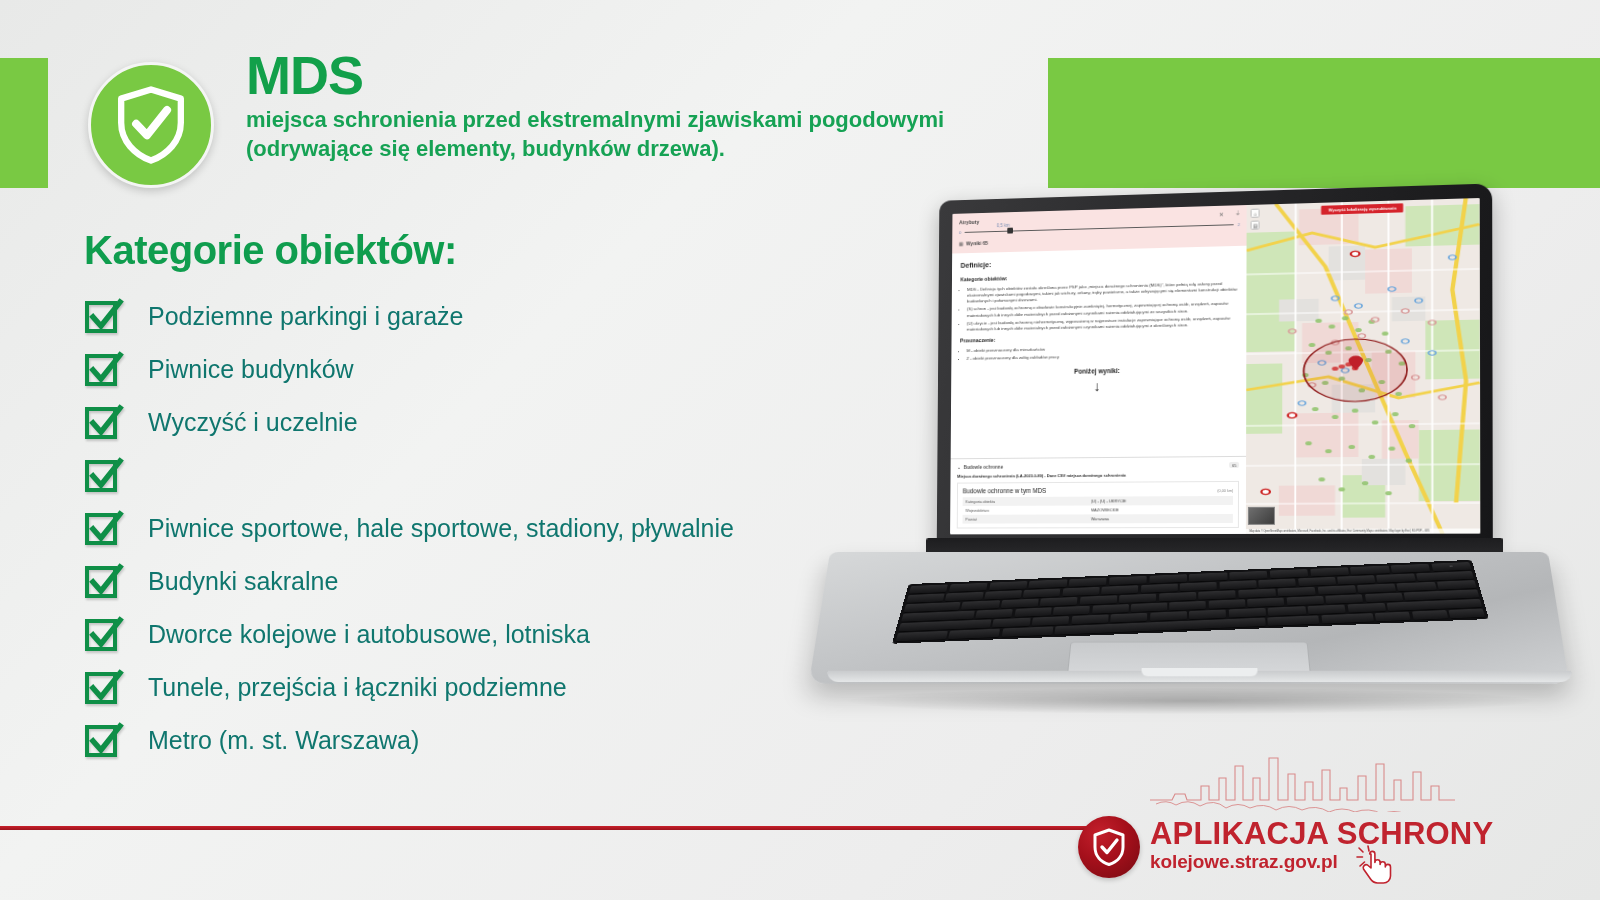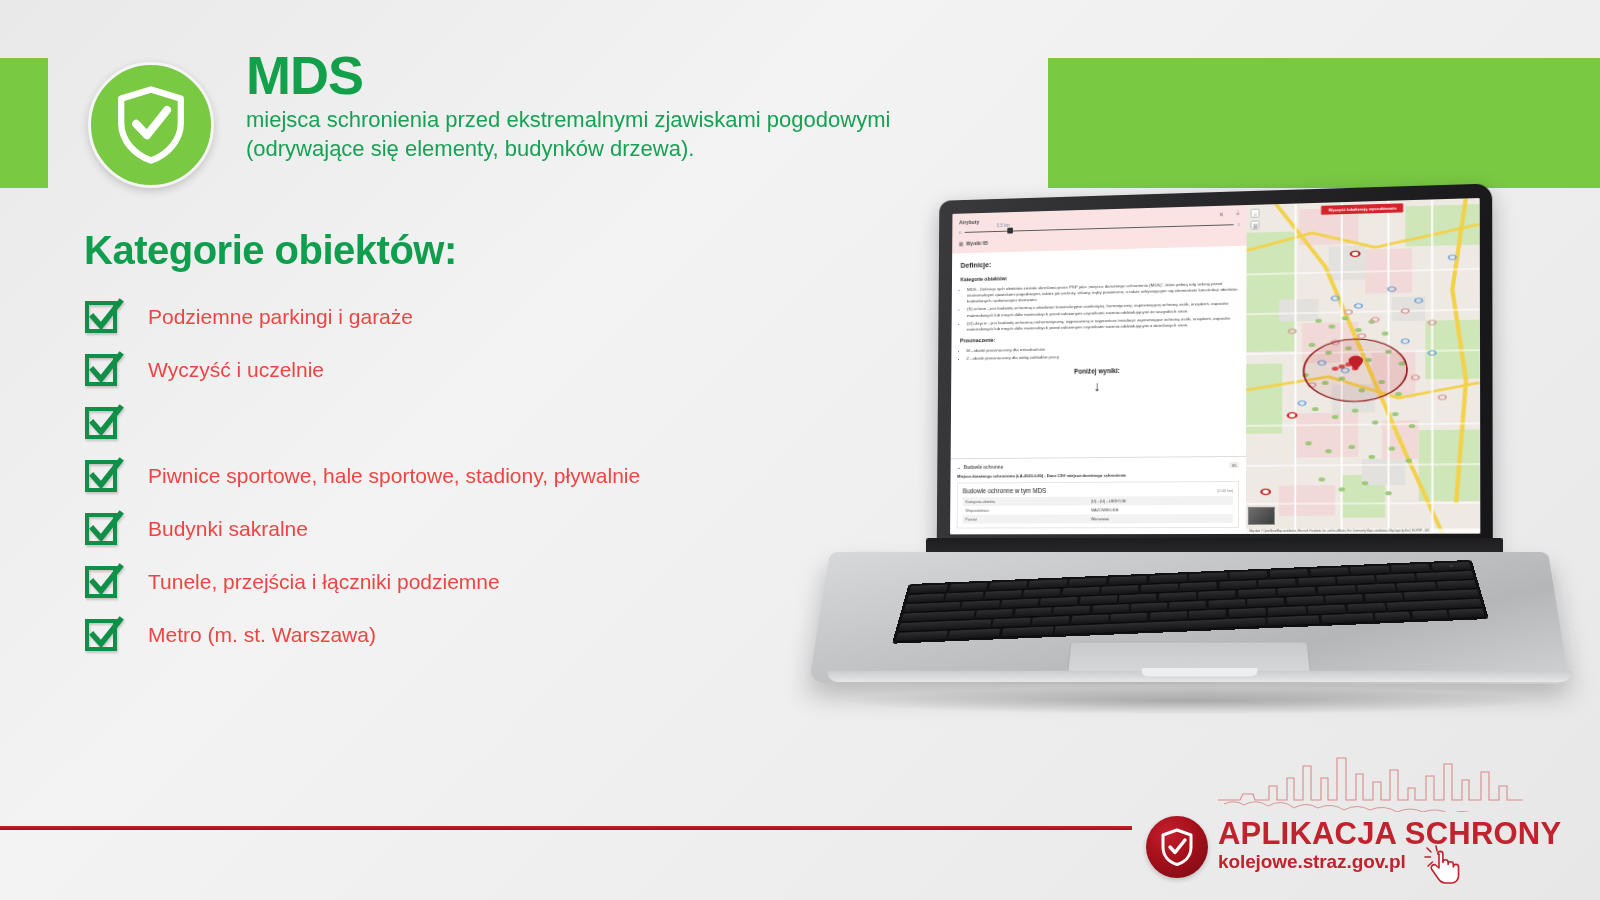--- a/index.html
+++ b/index.html
@@ -34,49 +34,49 @@
   .badge-circle svg { width: 74px; height: 78px; display: block; }
 
   
   .header-text { position: absolute; left: 246px; top: 48px; width: 780px; }
   .mds-title {
     font-size: 54px; font-weight: 700; color: #12a04a; letter-spacing: -1px;
     line-height: 1.02;
   }
   .mds-sub {
     margin-top: 2px; font-size: 22px; line-height: 1.33; color: #16a254;
-    font-weight: 400;
+    font-weight: 700;
   }
   .mds-sub div { white-space: nowrap; }
 
   
   .cats-title {
     position: absolute; left: 84px; top: 228px;
     font-size: 40px; font-weight: 700; color: #0f9d4e; letter-spacing: -.5px;
   }
   .cat-list { position: absolute; left: 84px; top: 290px; width: 880px; }
   .cat-item {
     display: flex; align-items: center; height: 53px; margin-bottom: 0px;
   }
   .cbox { width: 40px; height: 40px; position: relative; flex: 0 0 40px; }
   .cbox svg { width: 40px; height: 40px; display: block;
               filter: drop-shadow(1px 2px 1px rgba(0,0,0,.18)); }
   .cat-label {
-    margin-left: 24px; font-size: 21px; color: #ef4444; font-weight: 400;
+    margin-left: 24px; font-size: 25px; color: #0f766e; font-weight: 400;
     white-space: nowrap;
   }
 
   
   .red-divider {
     position: absolute; left: 0; top: 826px; width: 1132px; height: 4px;
     background: linear-gradient(to bottom,#c8202b,#9c121c);
   }
 
   
-  .footer-logo { position: absolute; left: 1136px; top: 748px; width: 440px; height: 140px; }
+  .footer-logo { position: absolute; left: 1068px; top: 748px; width: 440px; height: 140px; }
   .skyline { position: absolute; left: 82px; top: 0px; width: 330px; height: 64px; }
   .skyline svg { width: 100%; height: 100%; display: block; }
   .logo-shield {
     position: absolute; left: 10px; top: 68px; width: 62px; height: 62px;
     border-radius: 50%;
     background: radial-gradient(circle at 35% 28%, #c31f2c 0%, #a5101b 45%, #760a12 100%);
     display: flex; align-items: center; justify-content: center;
     box-shadow: 0 2px 5px rgba(0,0,0,.2);
   }
   .logo-shield svg { width: 34px; height: 38px; display: block; }
@@ -260,20 +260,29 @@
   <div class="cat-item">
     <span class="cbox">
       <svg viewBox="0 0 40 40">
           <rect x="3" y="6" width="28" height="28" fill="none" stroke="#0f8f47" stroke-width="4"></rect>
           <path d="M9 20 L17 29 L36 5" fill="none" stroke="#0f8f47" stroke-width="5.5" stroke-linecap="square"></path>
         </svg>
     </span>
     <span class="cat-label">Podziemne parkingi i garaże</span>
   </div>
 
+  <div class="cat-item">
+    <span class="cbox">
+      <svg viewBox="0 0 40 40">
+          <rect x="3" y="6" width="28" height="28" fill="none" stroke="#0f8f47" stroke-width="4"></rect>
+          <path d="M9 20 L17 29 L36 5" fill="none" stroke="#0f8f47" stroke-width="5.5" stroke-linecap="square"></path>
+        </svg>
+    </span>
+    <span class="cat-label">Piwnice budynków</span>
+  </div>
 
   <div class="cat-item">
     <span class="cbox">
       <svg viewBox="0 0 40 40">
           <rect x="3" y="6" width="28" height="28" fill="none" stroke="#0f8f47" stroke-width="4"></rect>
           <path d="M9 20 L17 29 L36 5" fill="none" stroke="#0f8f47" stroke-width="5.5" stroke-linecap="square"></path>
         </svg>
     </span>
     <span class="cat-label">Wyczyść i uczelnie</span>
   </div>
@@ -300,20 +309,29 @@
   <div class="cat-item">
     <span class="cbox">
       <svg viewBox="0 0 40 40">
           <rect x="3" y="6" width="28" height="28" fill="none" stroke="#0f8f47" stroke-width="4"></rect>
           <path d="M9 20 L17 29 L36 5" fill="none" stroke="#0f8f47" stroke-width="5.5" stroke-linecap="square"></path>
         </svg>
     </span>
     <span class="cat-label">Budynki sakralne</span>
   </div>
 
+  <div class="cat-item">
+    <span class="cbox">
+      <svg viewBox="0 0 40 40">
+          <rect x="3" y="6" width="28" height="28" fill="none" stroke="#0f8f47" stroke-width="4"></rect>
+          <path d="M9 20 L17 29 L36 5" fill="none" stroke="#0f8f47" stroke-width="5.5" stroke-linecap="square"></path>
+        </svg>
+    </span>
+    <span class="cat-label">Dworce kolejowe i autobusowe, lotniska</span>
+  </div>
 
   <div class="cat-item">
     <span class="cbox">
       <svg viewBox="0 0 40 40">
           <rect x="3" y="6" width="28" height="28" fill="none" stroke="#0f8f47" stroke-width="4"></rect>
           <path d="M9 20 L17 29 L36 5" fill="none" stroke="#0f8f47" stroke-width="5.5" stroke-linecap="square"></path>
         </svg>
     </span>
     <span class="cat-label">Tunele, przejścia i łączniki podziemne</span>
   </div>

